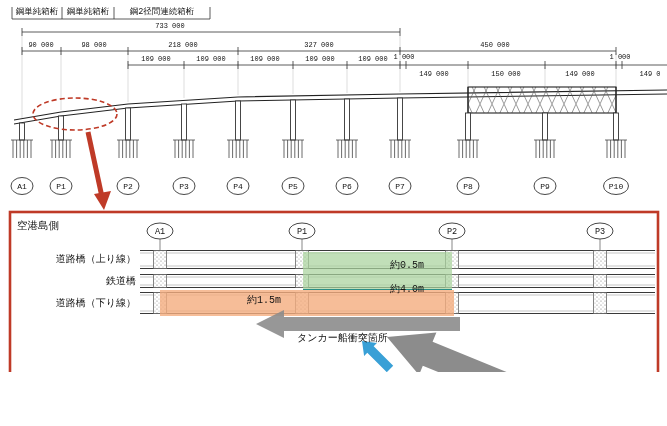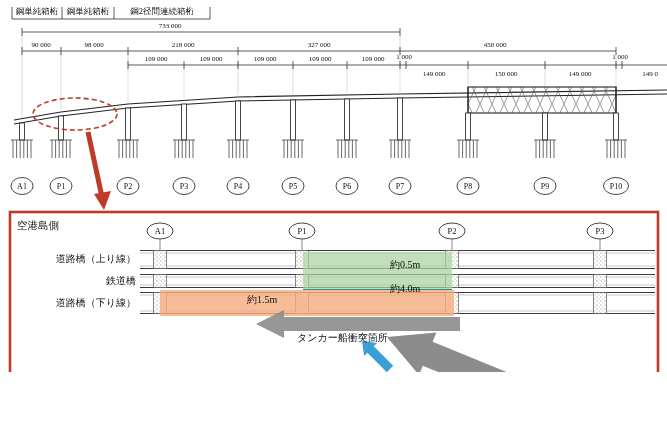--- a/index.html
+++ b/index.html
@@ -1,18 +1,18 @@
 <!DOCTYPE html>
 <html><head>
 <meta charset="utf-8">
 <style>
   html,body{margin:0;padding:0;background:#fff;}
   .stage{
     position:relative;width:667px;height:372px;background:#ffffff;overflow:hidden;
-    font-family:Liberation Serif, serif;
+    font-family:Liberation Mono, monospace;
   }
   svg text{fill:#111;}
   .dim{font-size:7px;}
   .dim2{font-size:7px;}
   .glabel{font-size:8.5px;}
   .pier{font-size:8px;}
   .dpier{font-size:8.5px;}
   .rowlabel{font-size:10px;}
   .measure{font-size:10px;}
   .arealabel{font-size:10.5px;}

